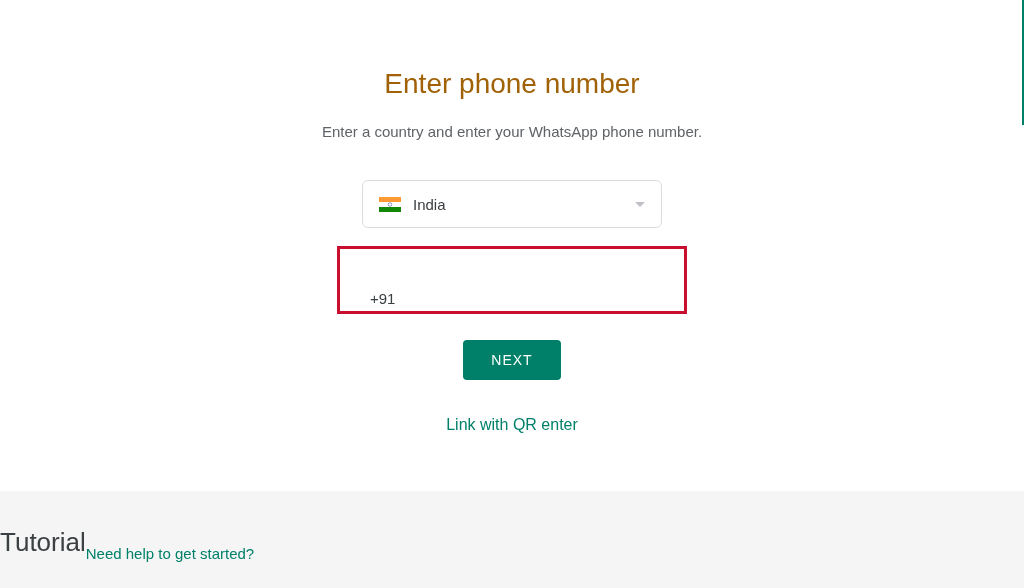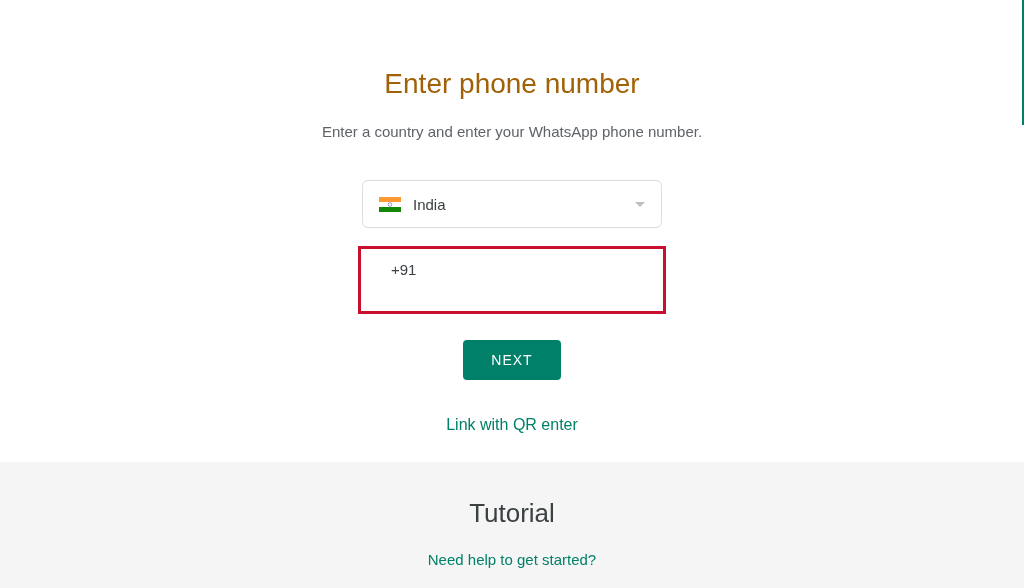--- a/index.html
+++ b/index.html
@@ -55,26 +55,26 @@
       color: #3b4043;
     }
     .chevron {
       width: 0;
       height: 0;
       border-left: 5px solid transparent;
       border-right: 5px solid transparent;
       border-top: 5px solid #bdc1c6;
     }
     .phone-input-wrapper {
-      width: 308px;
+      width: 350px;
       height: 68px;
       border: 3px solid #c8102e;
       display: flex;
-      align-items: flex-start;
-      padding: 12px 30px;
+      align-items: flex-end;
+      padding: 4px 30px;
       margin-bottom: 26px;
     }
     .country-code {
       font-size: 15px;
       color: #3b4043;
     }
     .next-button {
       background: #008069;
       color: #ffffff;
       border: none;
@@ -90,23 +90,22 @@
       font-size: 16px;
       cursor: pointer;
     }
     .tutorial-section {
       position: absolute;
       bottom: 0;
       left: 0;
       right: 0;
       background: #f5f5f5;
       padding-top: 36px;
-      padding-bottom: 20px;
+      padding-bottom: 8px;
       display: flex;
-      flex-direction: column;
       align-items: center;
     }
     .tutorial-title {
       font-size: 26px;
       font-weight: 300;
       color: #3b4043;
       margin-bottom: 22px;
     }
     .tutorial-subtitle {
       color: #008069;

